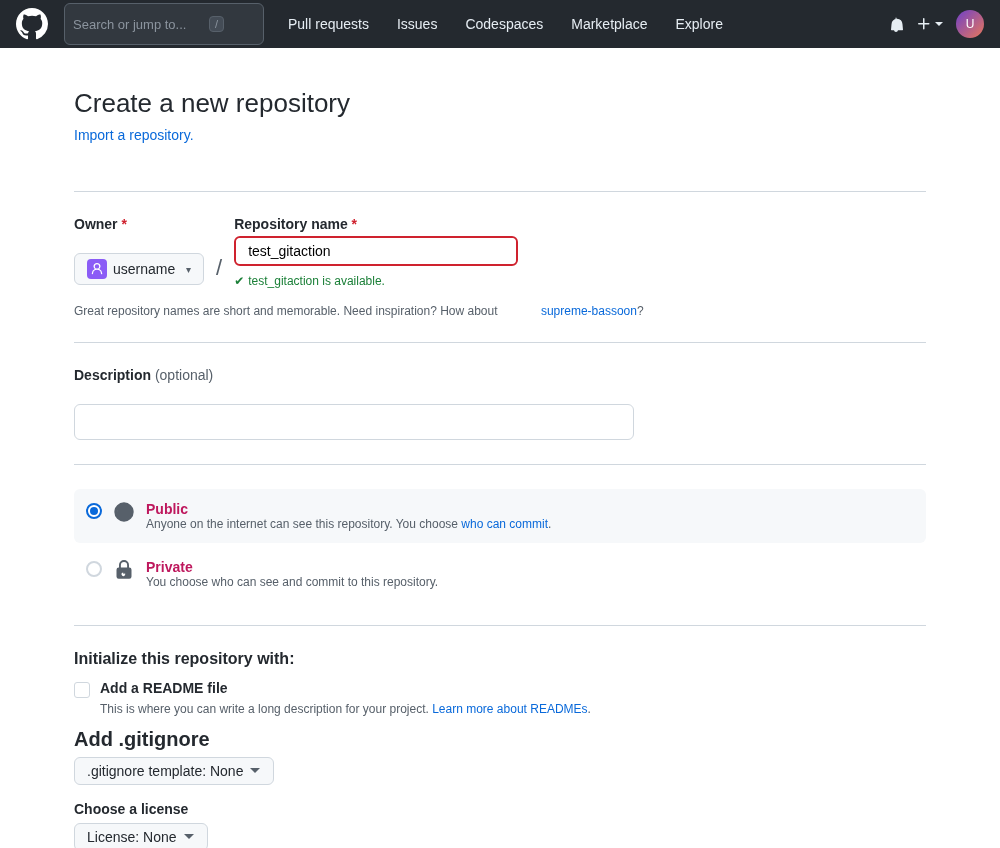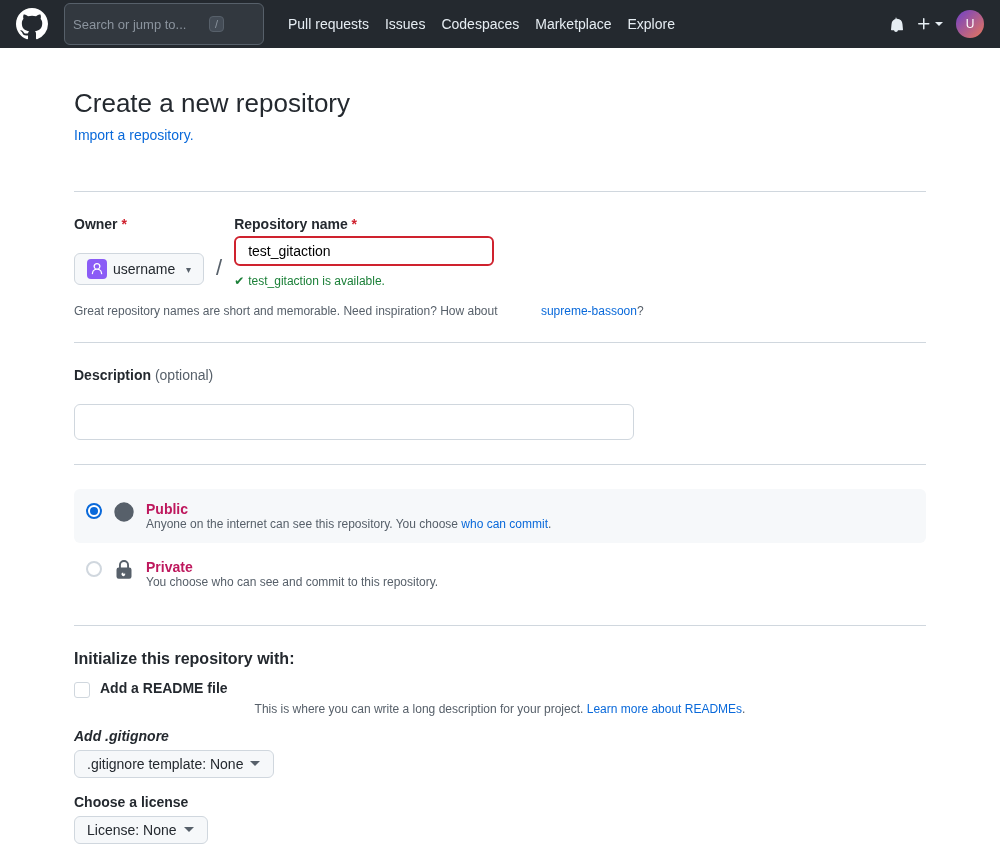--- a/index.html
+++ b/index.html
@@ -6,21 +6,21 @@
     body { font-family: -apple-system, BlinkMacSystemFont, "Segoe UI", Helvetica, Arial, sans-serif; font-size: 14px; color: #24292f; background: #fff; }
 
     
     .header { background: #24292f; height: 48px; display: flex; align-items: center; padding: 0 16px; gap: 16px; position: sticky; top: 0; z-index: 100; }
     .header-logo { color: #fff; font-size: 22px; cursor: pointer; display: flex; align-items: center; }
     .header-logo svg { fill: #fff; width: 32px; height: 32px; }
     .search-bar { background: #32383f; border: 1px solid #57606a; border-radius: 6px; display: flex; align-items: center; padding: 12px 8px; gap: 6px; width: 200px; }
     .search-bar input { background: transparent; border: none; outline: none; color: #e6edf3; font-size: 13px; width: 130px; }
     .search-bar input::placeholder { color: #8b949e; }
     .search-kbd { background: #444c56; border: 1px solid #57606a; border-radius: 4px; color: #8b949e; font-size: 11px; padding: 1px 5px; }
-    .nav-links { display: flex; gap: 16px; margin-left: 8px; }
+    .nav-links { display: flex; gap: 28px; margin-left: 8px; }
     .nav-link { color: #e6edf3; text-decoration: none; font-size: 14px; font-weight: 500; }
     .header-right { margin-left: auto; display: flex; align-items: center; gap: 12px; }
     .header-icon { color: #e6edf3; font-size: 18px; cursor: pointer; display: flex; align-items: center; }
     .avatar-circle { width: 28px; height: 28px; border-radius: 50%; background: linear-gradient(135deg, #6e40c9, #e8775a); display: flex; align-items: center; justify-content: center; color: #fff; font-size: 12px; cursor: pointer; }
 
     
     .main { max-width: 900px; margin: 0 auto; padding: 40px 24px 60px; }
     h1.page-title { font-size: 26px; font-weight: 400; margin-bottom: 8px; }
     .subtitle { font-size: 14px; color: #24292f; margin-bottom: 4px; }
     .subtitle a { color: #0969da; text-decoration: none; }
@@ -34,21 +34,21 @@
     .form-label .required { color: #cf222e; }
 
     .owner-select { display: flex; align-items: center; gap: 6px; border: 1px solid #d0d7de; border-radius: 6px; padding: 5px 12px; background: #f6f8fa; cursor: pointer; min-width: 130px; height: 32px; }
     .owner-icon { width: 20px; height: 20px; background: #8b5cf6; border-radius: 4px; display: flex; align-items: center; justify-content: center; color: #fff; font-size: 10px; }
     .owner-name { font-size: 14px; color: #24292f; flex: 1; }
     .chevron { font-size: 10px; color: #57606a; }
     .slash { font-size: 22px; color: #57606a; line-height: 32px; align-self: flex-end; margin-bottom: 4px; }
 
     .repo-name-group { display: flex; flex-direction: column; gap: 4px; }
     .repo-name-wrapper { border: 2px solid #cf222e; border-radius: 6px; }
-    .repo-name-input { width: 256px; padding: 5px 12px; border: none; border-radius: 5px; font-size: 14px; outline: none; display: block; }
+    .repo-name-input { width: 280px; padding: 5px 12px; border: none; border-radius: 5px; font-size: 14px; outline: none; display: block; }
     .availability { font-size: 12px; color: #1a7f37; display: flex; align-items: center; gap: 4px; margin-top: 4px; }
 
     .hint-text { font-size: 12px; color: #57606a; margin-bottom: 16px; }
     .hint-text a { color: #0969da; text-decoration: none; margin-left: 40px; }
     .description-input { width: 100%; max-width: 560px; height: 36px; border: 1px solid #d0d7de; border-radius: 6px; padding: 5px 12px; font-size: 14px; outline: none; }
 
     
     .visibility-section { margin: 20px 0; }
     .visibility-option { display: flex; align-items: flex-start; gap: 12px; padding: 12px; border-radius: 6px; margin-bottom: 4px; cursor: pointer; }
     .visibility-option.selected { background: #f6f8fa; }
@@ -60,25 +60,25 @@
     .vis-title { font-size: 14px; font-weight: 600; color: #be185d; }
     .vis-desc { font-size: 12px; color: #57606a; }
     .vis-desc a { color: #0969da; text-decoration: none; }
 
     
     .init-section { margin: 20px 0; }
     .init-title { font-size: 16px; font-weight: 600; margin-bottom: 12px; }
     .checkbox-row { display: flex; align-items: flex-start; gap: 10px; margin-bottom: 4px; }
     .checkbox-custom { width: 16px; height: 16px; border: 1px solid #d0d7de; border-radius: 3px; background: #fff; flex-shrink: 0; margin-top: 2px; cursor: pointer; }
     .checkbox-label { font-size: 14px; font-weight: 600; }
-    .checkbox-desc { font-size: 12px; color: #57606a; margin-bottom: 12px; text-align: center; }
+    .checkbox-desc { font-size: 12px; color: #57606a; margin-left: 26px; margin-bottom: 12px; }
     .checkbox-desc a { color: #0969da; text-decoration: none; }
 
     .gitignore-section { margin: 12px 0; }
-    .gitignore-label { font-size: 14px; font-weight: 600; margin-bottom: 6px; font-style: italic; }
+    .gitignore-label { font-size: 20px; font-weight: 600; margin-bottom: 6px; }
     .select-btn { display: inline-flex; align-items: center; gap: 6px; border: 1px solid #d0d7de; border-radius: 6px; padding: 5px 12px; background: #f6f8fa; cursor: pointer; font-size: 14px; color: #24292f; }
     .git-hint { font-size: 12px; color: #57606a; margin-top: 6px; }
     .git-hint a { color: #0969da; text-decoration: none; }
 
     .license-section { margin: 16px 0; }
     .license-label { font-size: 14px; font-weight: 600; margin-bottom: 6px; }
   </style>
 </head>
 <body>
 

